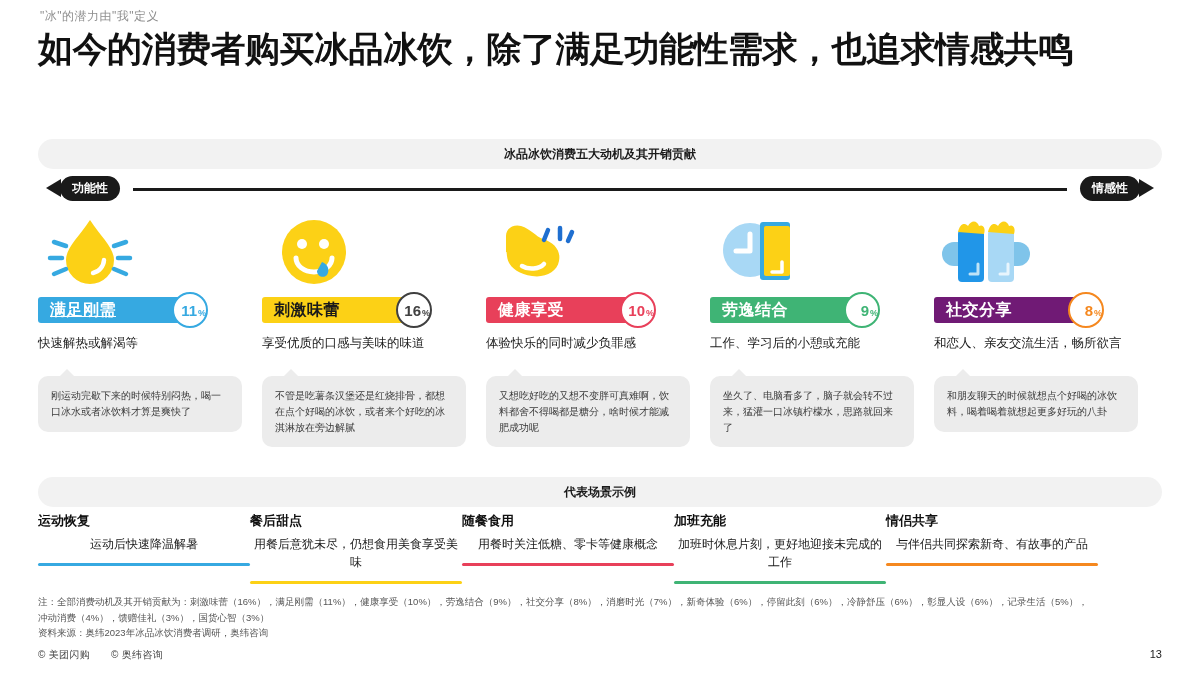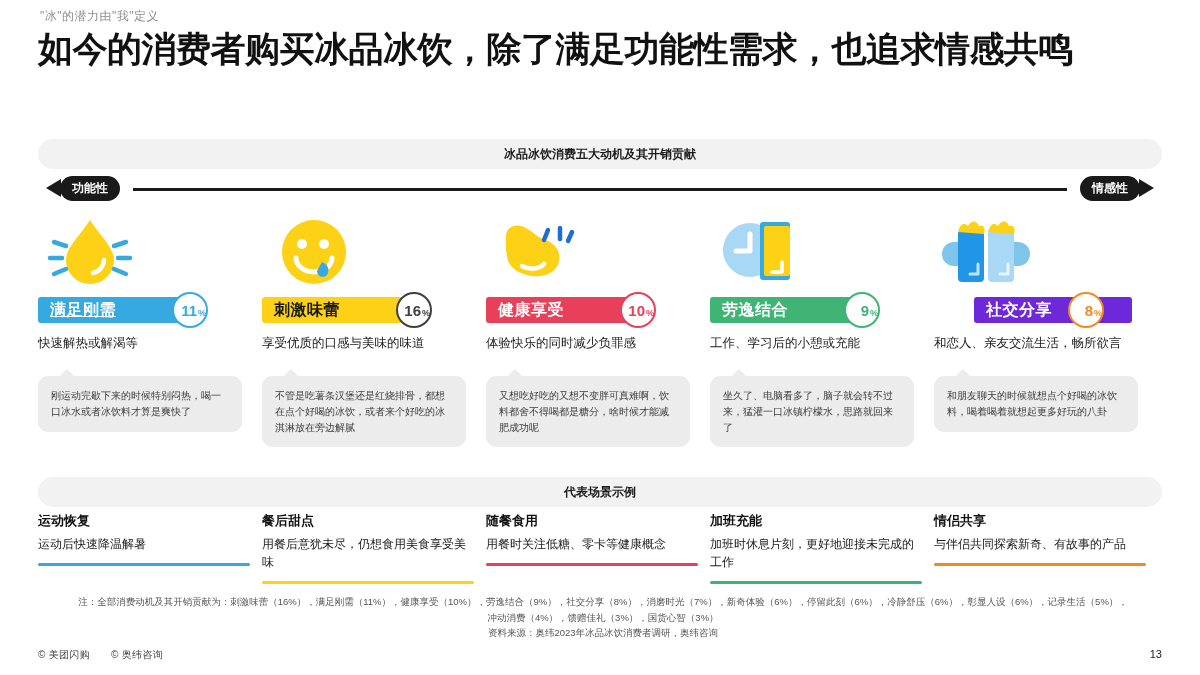--- a/index.html
+++ b/index.html
@@ -91,31 +91,31 @@
   .quote::before {
     content: ""; position: absolute; top: -7px; left: 20px;
     width: 0; height: 0;
     border-left: 9px solid transparent; border-right: 9px solid transparent;
     border-bottom: 9px solid #ececec;
   }
 
   
   .scenes {
     position: absolute; left: 38px; top: 512px;
-    width: 1124px; display: flex; gap: 12px;
+    width: 1124px; display: flex; gap: 0;
   }
   .scene { width: 212px; }
   .scene-title { font-size: 13px; font-weight: 700; color: #111; }
-  .scene-desc  { margin-top: 5px; font-size: 12px; color: #1a1a1a; line-height: 1.5; }
+  .scene-desc  { margin-top: 5px; font-size: 12px; color: #1a1a1a; line-height: 1.5; text-align: center; }
   .scene-rule  { margin-top: 10px; height: 3px; border-radius: 2px; }
 
   
   .notes {
     position: absolute; left: 38px; top: 594px; width: 1130px;
-    font-size: 9.5px; color: #555; line-height: 1.65; text-align: center;
+    font-size: 9.5px; color: #555; line-height: 1.65;
   }
   .copyright {
     position: absolute; left: 38px; top: 648px;
     font-size: 10px; color: #444; letter-spacing: .3px;
   }
   .copyright span { margin-right: 18px; }
   .pageno {
     position: absolute; right: 38px; top: 648px;
     font-size: 11px; color: #222;
   }
@@ -241,21 +241,21 @@
           <path d="M18 20 c2 -8 6 -10 10 -6 c3 -6 9 -6 11 0 c4 -2 7 2 5 8 z" fill="#fcd116"></path>
           <path d="M38 52 v10 h-8" stroke="#bfe3f7" stroke-width="3" fill="none" stroke-linecap="round" stroke-linejoin="round"></path>
 
           <path d="M78 30 h-6 v24 h6 a8 8 0 0 0 0 -24 z" fill="#7fc4ea"></path>
           <rect x="48" y="18" width="26" height="52" rx="4" fill="#a8d8f5"></rect>
           <path d="M48 20 c2 -8 6 -10 10 -6 c3 -6 9 -6 11 0 c4 -2 7 2 5 8 z" fill="#fcd116"></path>
           <path d="M68 52 v10 h-8" stroke="#e8f5fd" stroke-width="3" fill="none" stroke-linecap="round" stroke-linejoin="round"></path>
         </svg>
       </div>
       <div class="bar-row">
-        <div class="bar" style="background: #6d28d9; width: 158px; color: rgb(255, 255, 255); margin-left: 40px;">社交分享</div>
+        <div class="bar" style="background: #701a75; width: 158px; color: rgb(255, 255, 255);">社交分享</div>
         <div class="bubble" style="color: rgb(245, 136, 31); left: 134px;">
           <span class="num">8</span>
             <span class="pct">%</span>
         </div>
       </div>
       <div class="sub">和恋人、亲友交流生活，畅所欲言</div>
       <div class="quote">和朋友聊天的时候就想点个好喝的冰饮料，喝着喝着就想起更多好玩的八卦</div>
     </div>
   </div>
 

